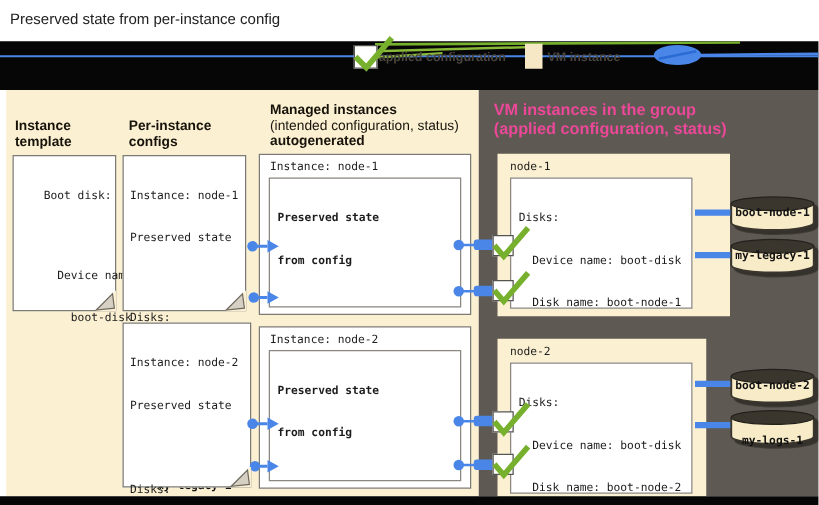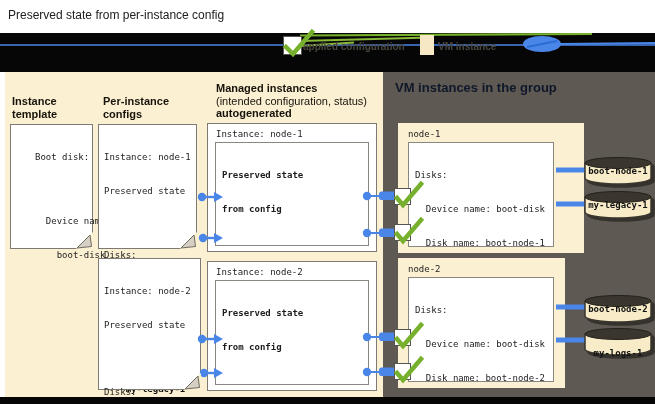--- a/index.html
+++ b/index.html
@@ -12,21 +12,21 @@
   .band svg{position:absolute;left:0;top:0;}
   .legend-label{position:absolute;font-size:10px;font-weight:bold;color:#4a463f;white-space:nowrap;}
   .swatch{position:absolute;background:#f6e8c4;}
   
   .cream-panel{left:5px;top:72px;width:378px;height:325px;background:#fbf0d2;}
   .gray-panel{left:383px;top:72px;width:272px;height:325px;background:#5e5952;}
   .bottom-strip{left:0;top:397px;width:655px;height:7px;background:#060606;}
   
   .h{position:absolute;font-size:11px;line-height:12.5px;color:#17130b;font-weight:bold;white-space:nowrap;}
   .h .sub{font-weight:normal;}
-  .h-dark{position:absolute;font-size:13px;line-height:15px;font-weight:bold;color:#0f172a;white-space:nowrap;}
+  .h-dark{position:absolute;font-size:13px;line-height:15px;font-weight:bold;color:#ec4899;white-space:nowrap;}
   
   .card{position:absolute;background:#ffffff;border:1px solid #7d7a73;box-sizing:border-box;}
   .innerbox{position:absolute;background:#ffffff;border:1px solid #8a8680;box-sizing:border-box;}
   .vm-card{position:absolute;background:#fbf0d2;box-sizing:border-box;}
   .mono{font-family:"DejaVu Sans Mono",monospace;font-size:9px;line-height:11.2px;color:#1c1c1c;white-space:pre;}
   .pad{padding:5px 0 0 5px;}
   .ln{white-space:pre;}
   .g{height:8px;}
   .vb{color:#2222e6;font-weight:bold;}
   .vk{color:#111111;font-weight:bold;}
@@ -79,20 +79,21 @@
     <div>Managed instances</div>
     <div class="sub">(intended configuration, status)</div>
     <div>autogenerated</div>
   </div>
   <div class="h" style="left:103px;top:95px;">
     <div>Per-instance</div>
     <div>configs</div>
   </div>
   <div class="h-dark" style="left:395px;top:80px;">
     <div>VM instances in the group</div>
+    <div>(applied configuration, status)</div>
   </div>
 
   <div class="card mono pad" style="left:10px;top:124px;width:83px;height:125px;padding-left:24px;">
     <div class="ln">Boot disk:</div>
     <div class="g"></div>
     <div class="ln">  Device name:</div>
     <div class="ln">    boot-disk</div>
     <svg class="dogear" width="17" height="17">
       <path d="M0,17 L17,0 L17,17 Z" fill="#fbf0d2"></path>
       <path d="M1,16 L14,3 L15.5,14.5 Z" fill="#d6d0c4" stroke="#6f6a60" stroke-width="1"></path>
@@ -173,21 +174,21 @@
       <div class="ln">  Disk name: boot-node-1</div>
       <div class="g"></div>
       <div class="ln"><span>  Device name: </span><span class="vb">legacy-disk</span></div>
       <div class="ln"><span>  Disk name: </span><span class="vk">my-legacy-1</span></div>
       <div class="g"></div>
       <div class="ln">Metadata:</div>
       
     </div>
   </div>
 
-  <div class="vm-card" style="left:398px;top:258px;width:167px;height:130px;">
+  <div class="vm-card" style="left:398px;top:271px;width:167px;height:130px;">
     <div class="mono" style="position:absolute;left:10px;top:6px;">node-2</div>
     <div class="innerbox mono" style="left:10px;top:19px;width:146px;height:105px;padding:5px 0 0 6px;">
       <div class="ln">Disks:</div>
       <div class="ln">  Device name: boot-disk</div>
       <div class="ln">  Disk name: boot-node-2</div>
       
       
       
       
       

